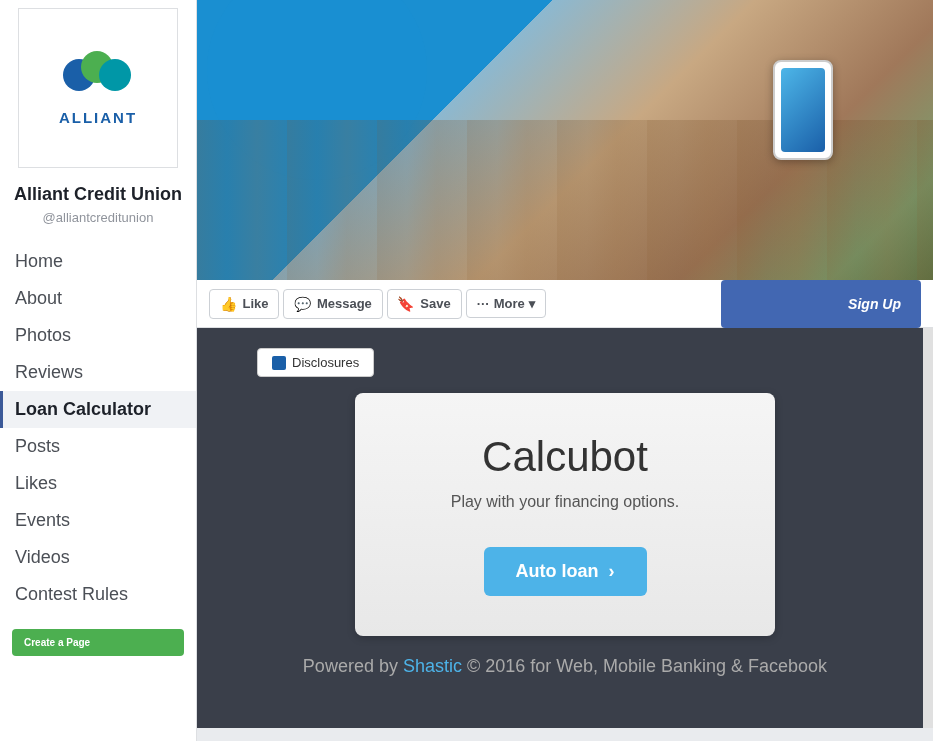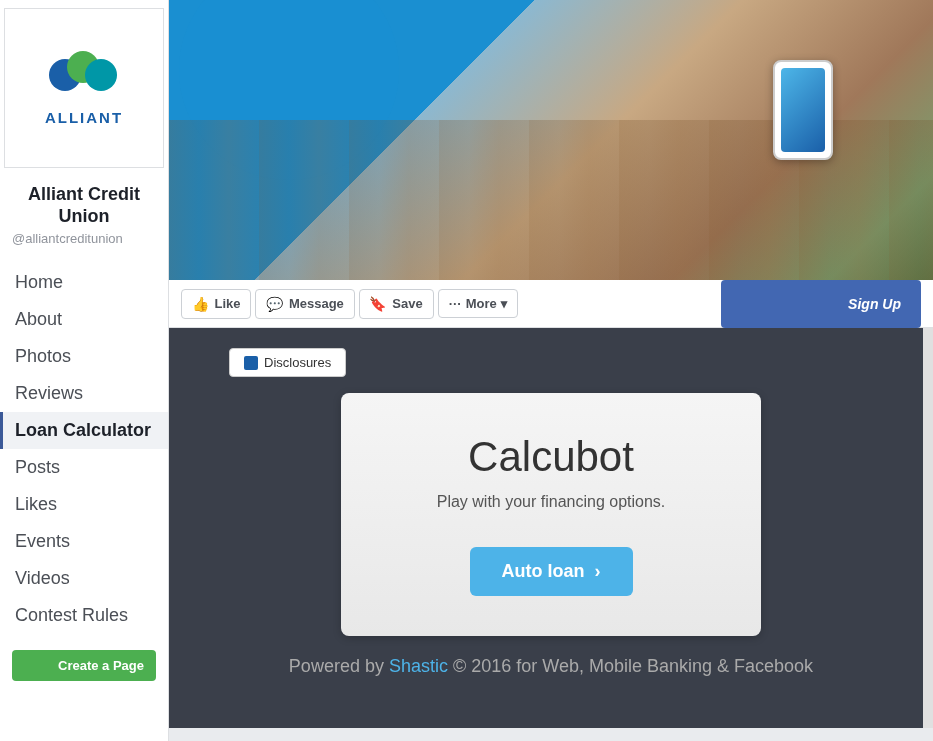--- a/index.html
+++ b/index.html
@@ -13,21 +13,21 @@
       overflow-x: hidden;
     }
 
     .page-layout {
       display: flex;
       width: 933px;
     }
 
     
     .sidebar {
-      width: 169px;
+      width: 197px;
       min-height: 741px;
       background: #fff;
       border-right: 1px solid #dddfe2;
       flex-shrink: 0;
       padding-bottom: 24px;
     }
 
     .sidebar-logo {
       width: 160px;
       height: 160px;
@@ -79,20 +79,21 @@
       font-weight: 700;
       color: #1d2129;
       line-height: 1.2;
       text-align: center;
     }
 
     .page-handle {
       padding: 2px 12px 10px;
       font-size: 13px;
       color: #90949c;
+      text-align: center;
     }
 
     .sidebar-nav {
       margin-top: 8px;
     }
 
     .nav-item {
       display: block;
       padding: 8px 12px;
       font-size: 18px;
@@ -109,25 +110,25 @@
       background: #f0f2f5;
     }
 
     .create-page-btn {
       margin: 16px 12px;
       background: #4caf50;
       color: #fff;
       border: none;
       border-radius: 4px;
       padding: 8px 12px;
-      font-size: 13px;
+      font-size: 10px;
       font-weight: 700;
       cursor: pointer;
       width: calc(100% - 24px);
-      text-align: right;
+      text-align: left;
     }
 
     
     .main-content {
       flex: 1;
       min-height: 741px;
       background: #e9ebee;
     }
 
     

